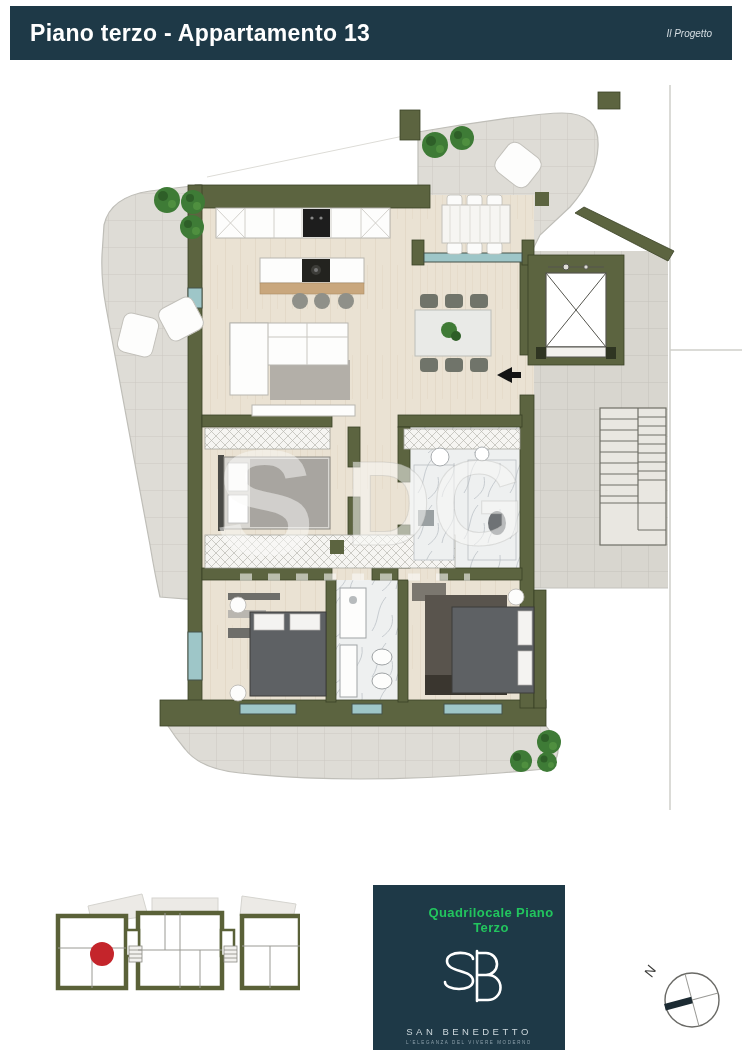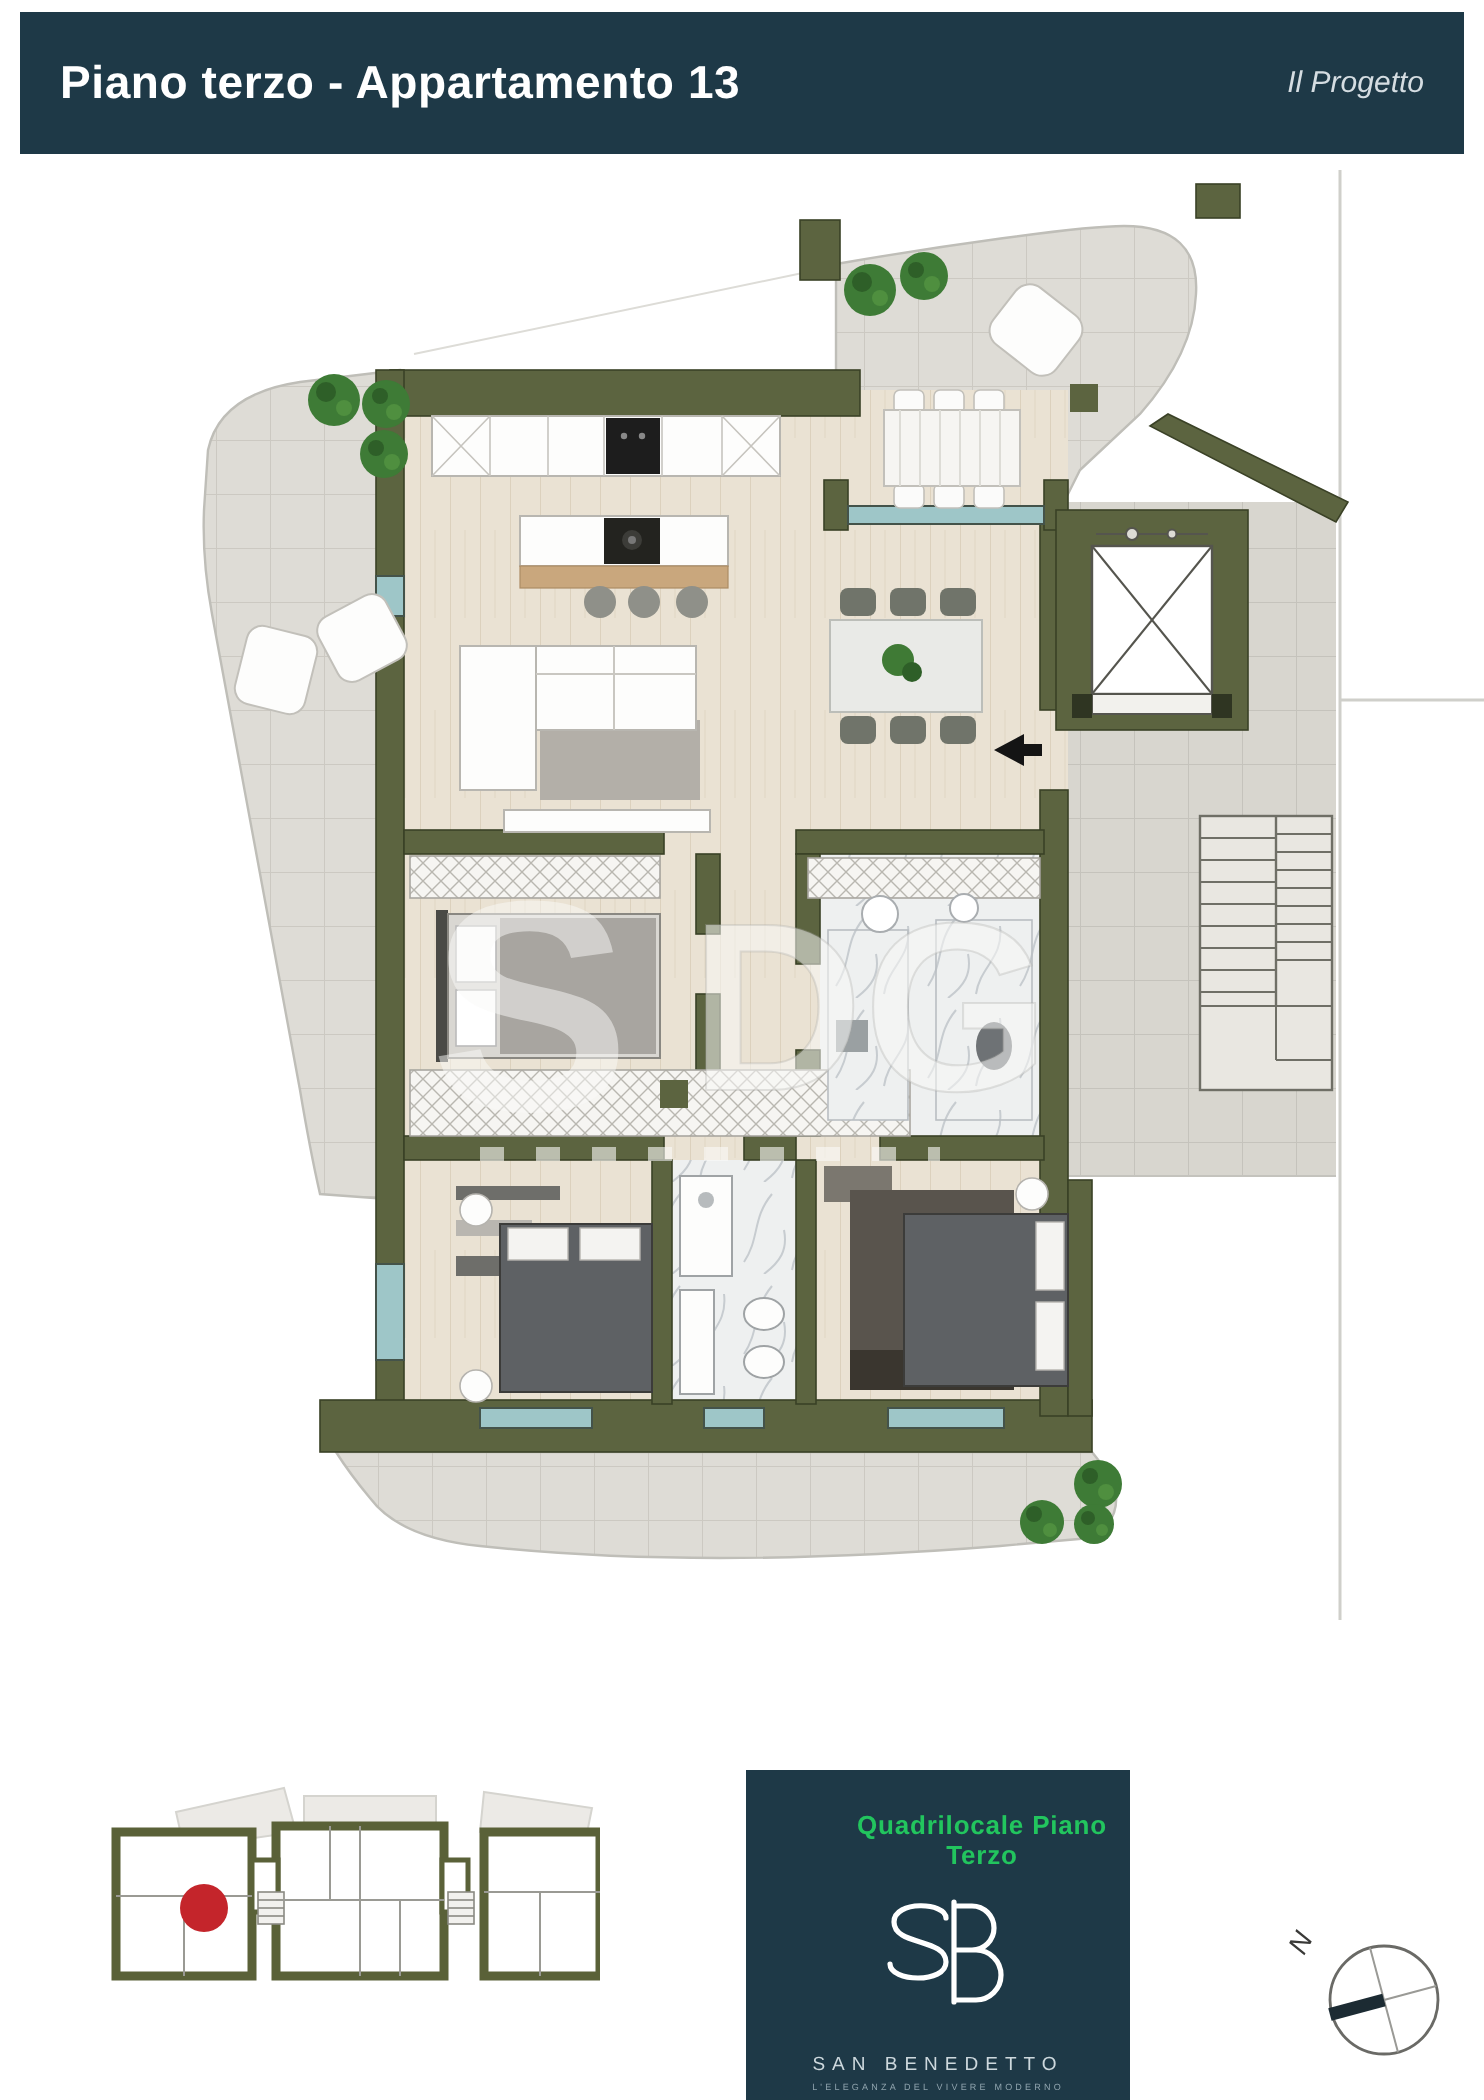--- a/index.html
+++ b/index.html
@@ -1,22 +1,22 @@
 <!DOCTYPE html>
 <html><head>
 <meta charset="utf-8">
 <style>
   html,body{margin:0;padding:0;background:#ffffff;}
   body{width:742px;height:1050px;position:relative;overflow:hidden;
        font-family:"Liberation Sans", sans-serif;}
-  .header-bar{position:absolute;left:10px;top:6px;width:722px;height:71px;
+  .header-bar{position:absolute;left:10px;top:6px;width:722px;height:54px;
       background:#1e3947;display:flex;align-items:center;justify-content:space-between;
       padding:0 20px;box-sizing:border-box;}
   .header-title{color:#ffffff;font-size:23px;font-weight:bold;letter-spacing:.3px;}
-  .header-right{color:#d5dde2;font-size:15px;font-style:italic;font-weight:300;}
+  .header-right{color:#d5dde2;font-size:10px;font-style:italic;font-weight:300;}
   .plan-wrap{position:absolute;left:0;top:85px;width:742px;height:730px;}
   .keyplan-wrap{position:absolute;left:30px;top:888px;width:270px;height:120px;}
   .info-box{position:absolute;left:373px;top:885px;width:192px;height:165px;
       background:#1e3947;color:#fff;text-align:center;box-sizing:border-box;padding-top:16px;}
   .info-title{font-size:15px;font-weight:bold;letter-spacing:.8px;text-decoration:underline;
       text-underline-offset:3px;}
   .info-sub{font-size:13px;font-weight:700;color:#22c55e;margin-top:4px;letter-spacing:.4px;margin-left:44px;}
   .monogram{margin-top:10px;}
   .brand{font-size:9.5px;letter-spacing:3.5px;color:#cdd8dd;margin-top:15px;}
   .tagline{font-size:4.5px;letter-spacing:1.6px;color:#8fa3ad;margin-top:3px;text-transform:uppercase;}

